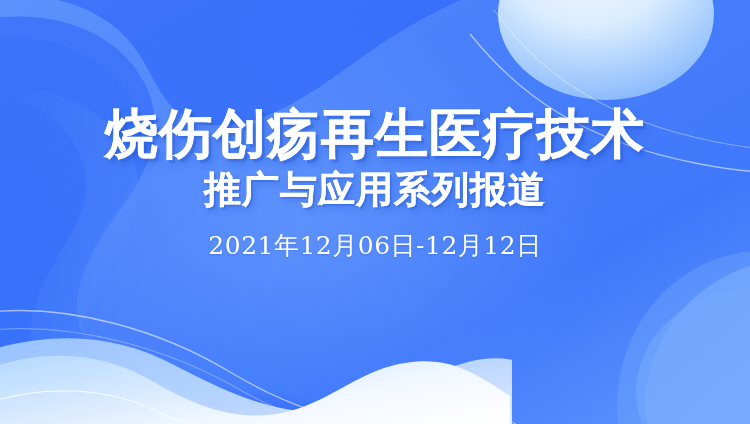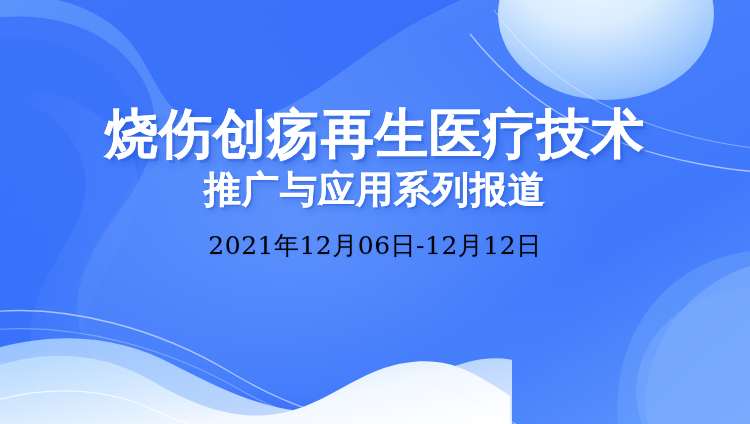--- a/index.html
+++ b/index.html
@@ -62,21 +62,21 @@
       2px 2px 0 rgba(40,95,220,0.42),
       3px 4px 6px rgba(25,70,190,0.28);
     -webkit-text-stroke: 0.4px #ffffff;
   }
   .date-line {
     margin-top: 17px;
     font-family: "DejaVu Serif", "Liberation Serif", serif;
     font-size: 25px;
     line-height: 32px;
     font-weight: 400;
-    color: #000000;
+    color: #ffffff;
     letter-spacing: 0.5px;
     white-space: nowrap;
     text-shadow: 0 1px 2px rgba(30,80,200,0.25);
   }
 </style>
 </head>
 <body>
 
 <div id="banner">
 

